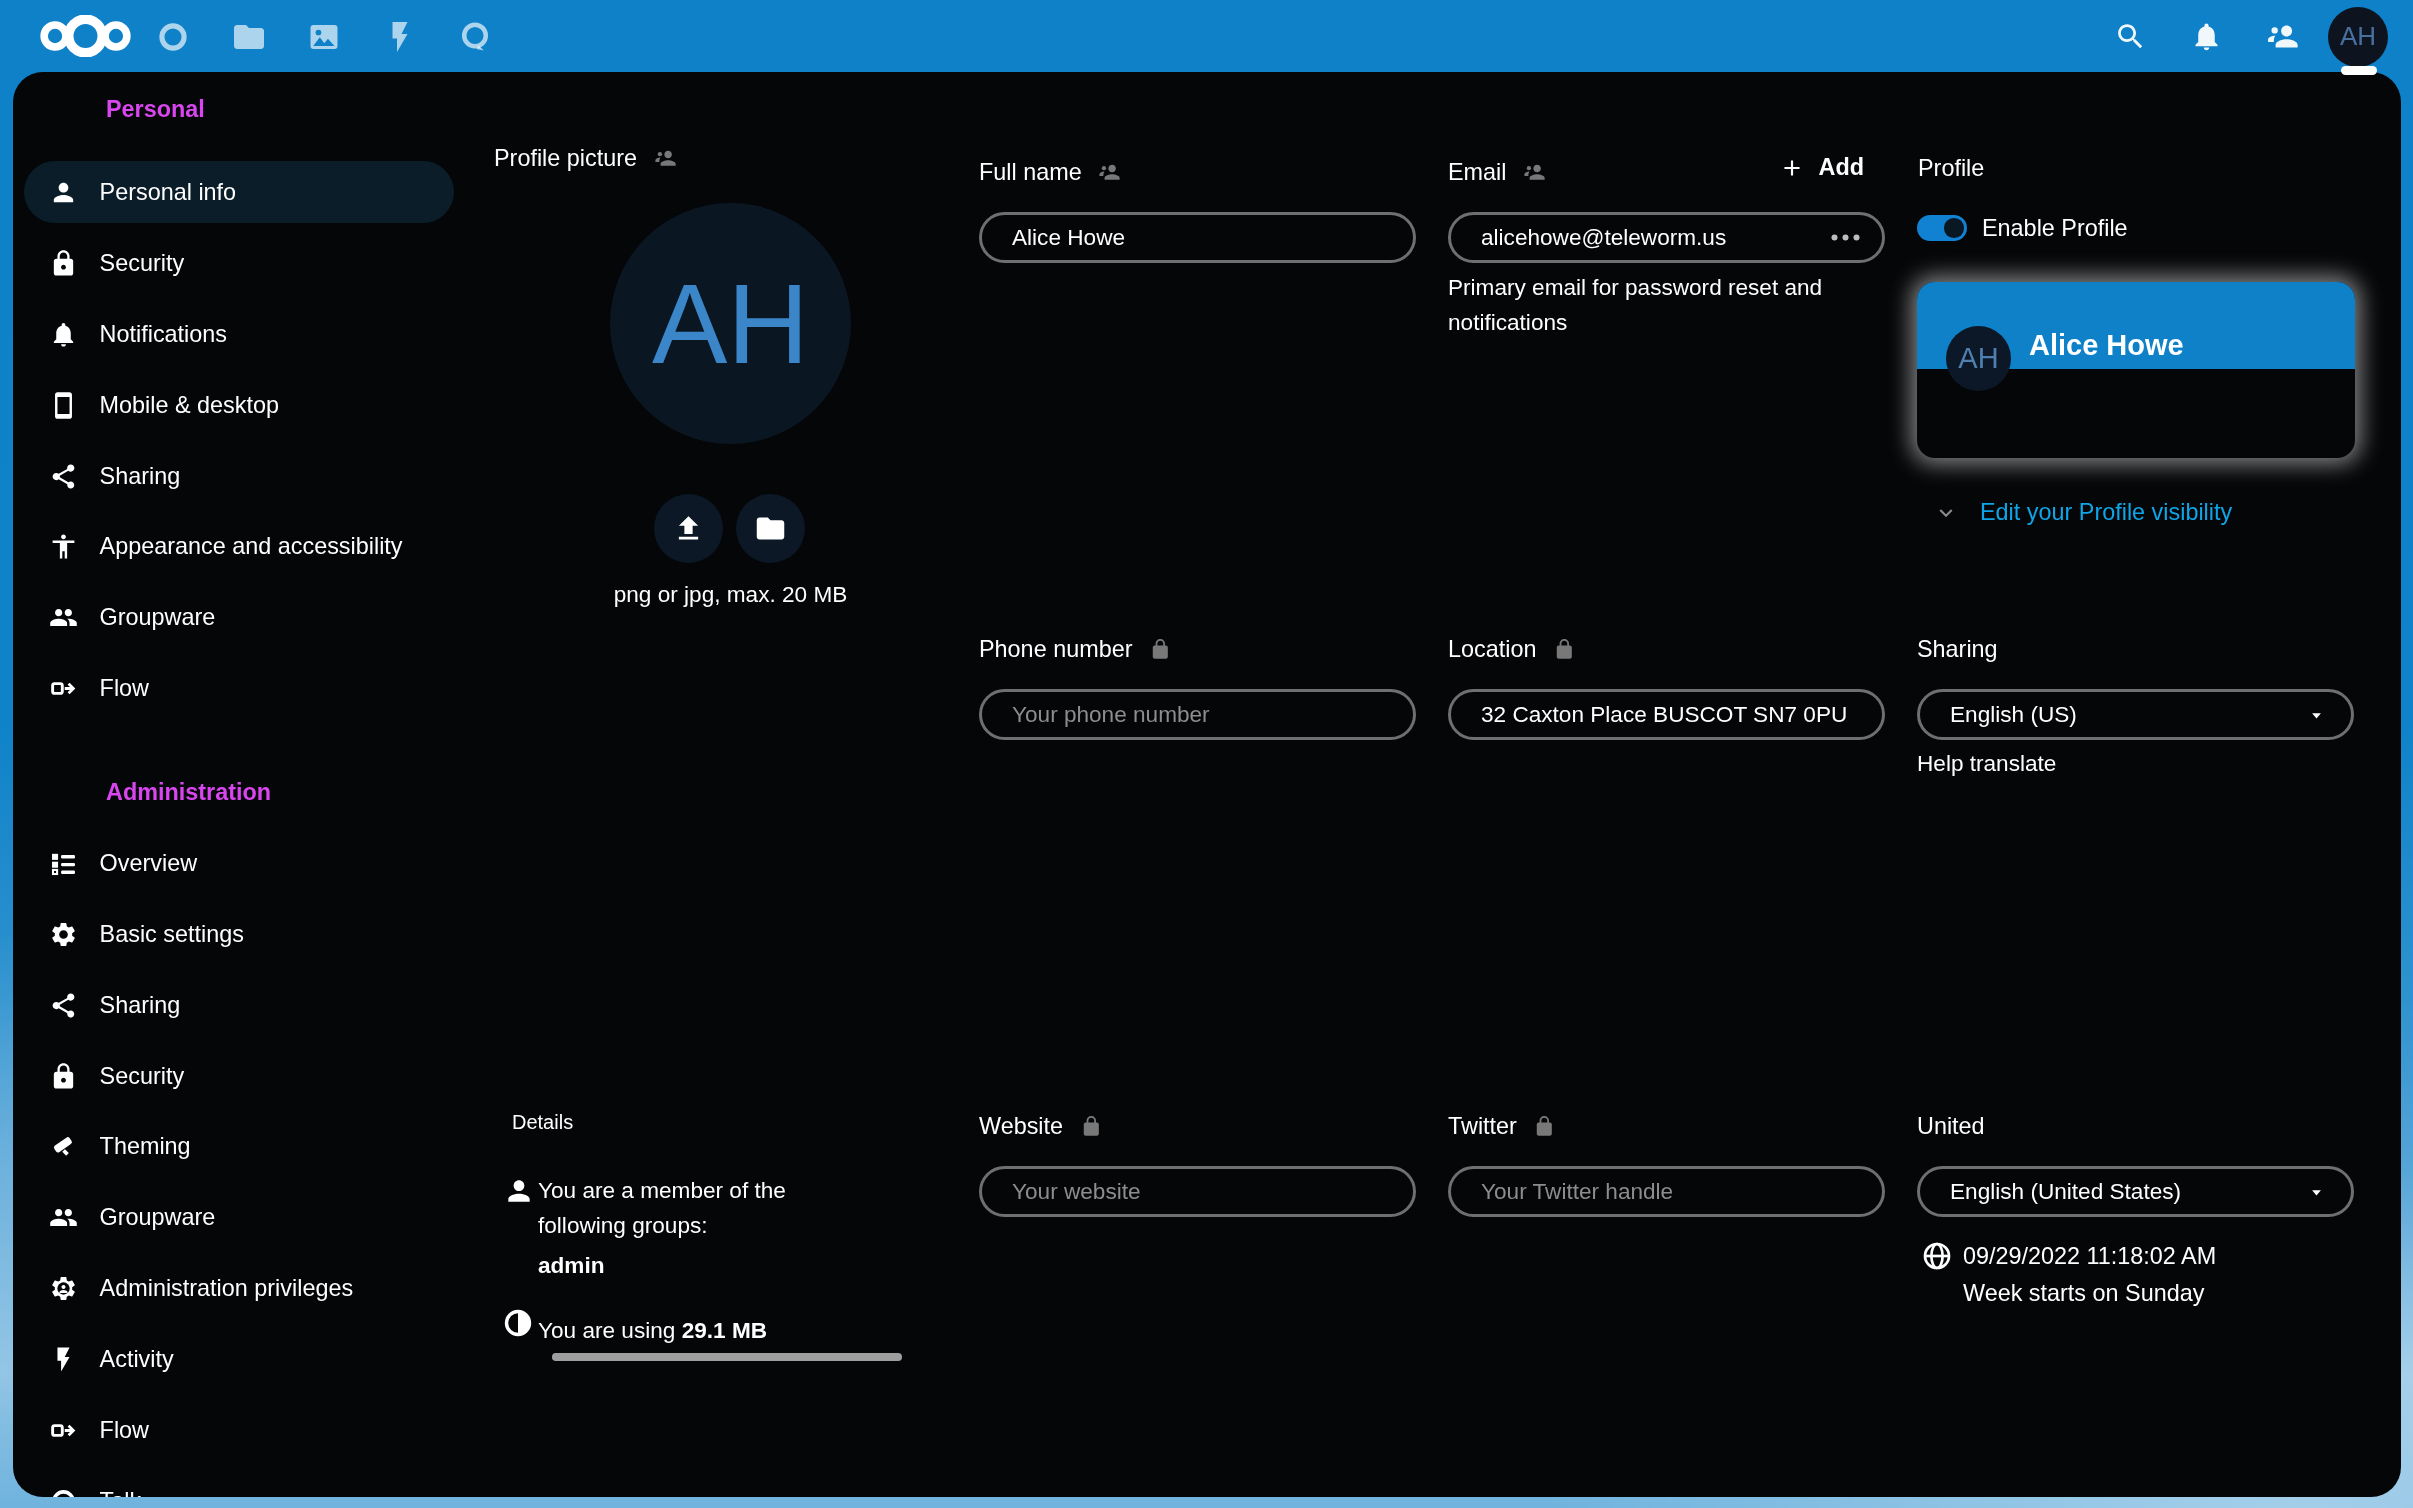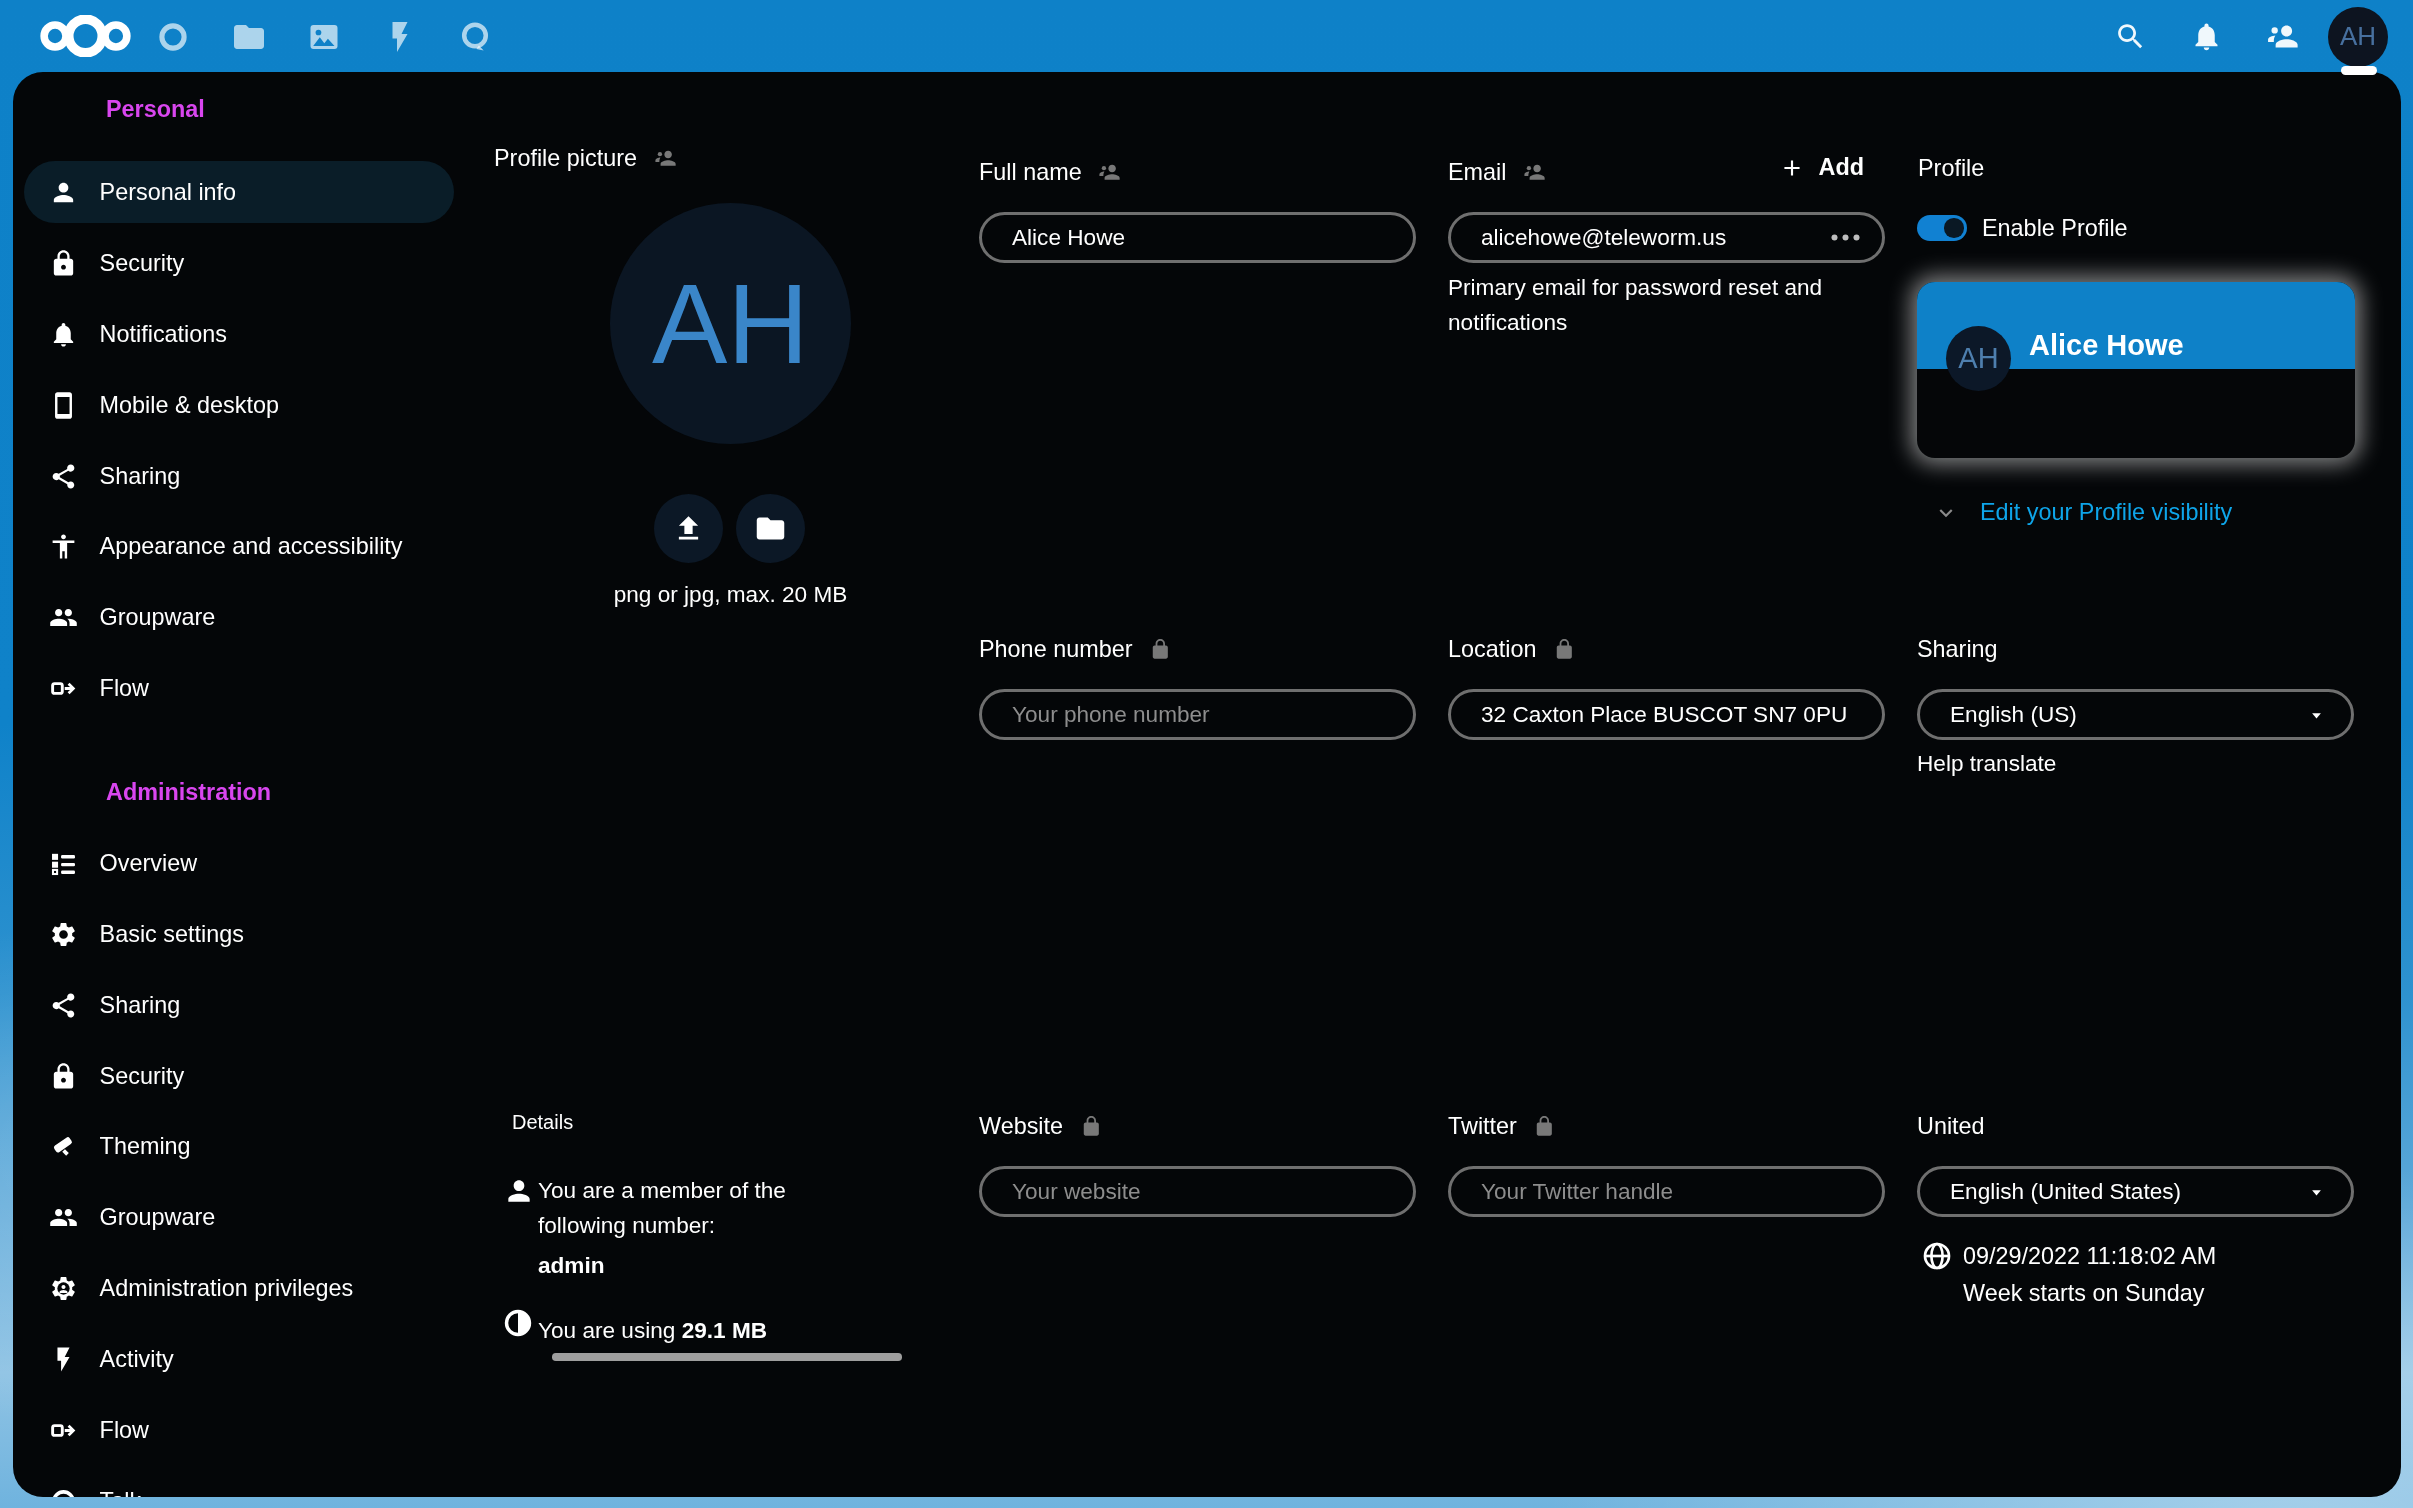--- a/index.html
+++ b/index.html
@@ -302,21 +302,21 @@
       </span>
   </div>
   <div class="abs" style="left:491px;top:510px;width:453px;text-align:center;font-size:22.6px">png or jpg, max. 20 MB</div>
 
   <div class="abs" style="left:499px;top:1039px;font-size:20px">Details</div>
   <span class="abs icon" style="left:490px;top:1103px;width:32px;height:32px;color:#fff">
     <svg viewBox="0 0 24 24">
         <path fill="currentColor" d="M12 12c2.21 0 4-1.79 4-4s-1.79-4-4-4-4 1.79-4 4 1.79 4 4 4zm0 2c-2.67 0-8 1.34-8 4v2h16v-2c0-2.66-5.33-4-8-4z"></path>
       </svg>
   </span>
-  <div class="helper" style="left:525px;top:1101px;width:279px">You are a member of the following number:</div>
+  <div class="helper" style="left:525px;top:1101px;width:279px">You are a member of the following groups:</div>
   <div class="abs" style="left:525px;top:1181px;font-size:22.6px;font-weight:700">admin</div>
   <span class="abs icon" style="left:489px;top:1235px;width:32px;height:32px;color:#fff">
     <svg viewBox="0 0 24 24">
         <circle cx="12" cy="12" r="8.6" fill="none" stroke="currentColor" stroke-width="2.6"></circle>
         <path d="M12 3.4a8.6 8.6 0 0 1 0 17.2z" fill="currentColor"></path>
       </svg>
   </span>
   <div class="abs" style="left:525px;top:1246px;font-size:22.6px">
     <span>You are using </span><span style="font-weight:700">29.1 MB</span>
   </div>

